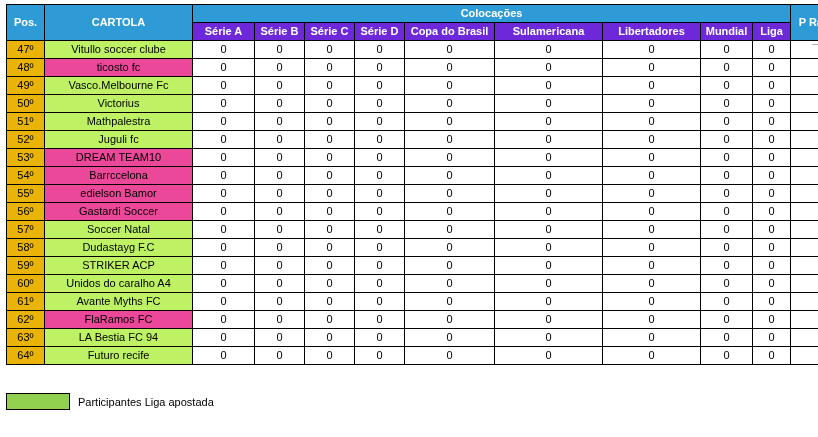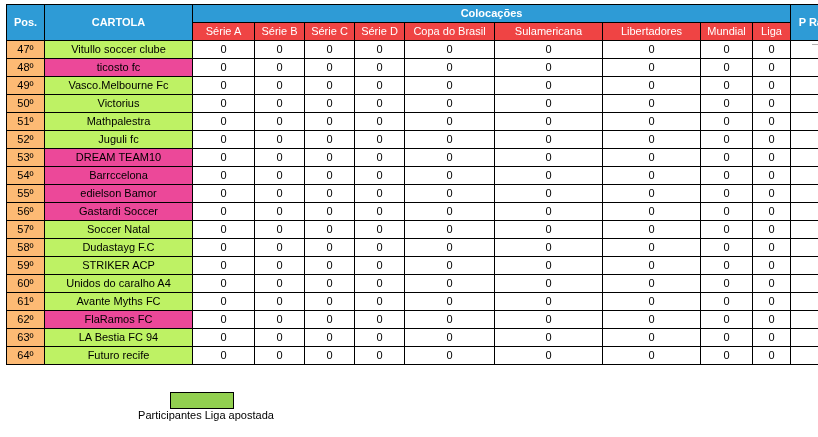--- a/index.html
+++ b/index.html
@@ -37,28 +37,28 @@
     line-height: 15px;
     overflow: hidden;
     white-space: nowrap;
   }
   .hdr-blue {
     background: #2e9bd6;
     color: #ffffff;
     font-weight: bold;
   }
   .hdr-sub {
-    background: #ef4444;
+    background: #6d28d9;
     color: #ffffff;
-    font-weight: normal;
+    font-weight: bold;
     font-size: 10px;
     margin-left: 17px;
   }
   .cell-pos {
-    background: #fdba74;
+    background: #eab308;
     font-size: 11px;
   }
   .name-green {
     background: #bef264;
   }
   .name-white {
     background: #ec4899;
   }
   .zero {
     background: #ffffff;
@@ -80,21 +80,20 @@
   .legend {
     position: absolute;
     left: 6px;
     top: 392px;
     width: 400px;
   }
   .legend-row {
     display: flex;
     align-items: center;
     height: 19px;
-    flex-direction: column;
   }
   .swatch {
     width: 62px;
     height: 15px;
     border: 1px solid #000000;
     margin-right: 8px;
     flex: 0 0 auto;
   }
   .swatch.green { background: #92d050; }
   .swatch.white { background: #ffffff; }

